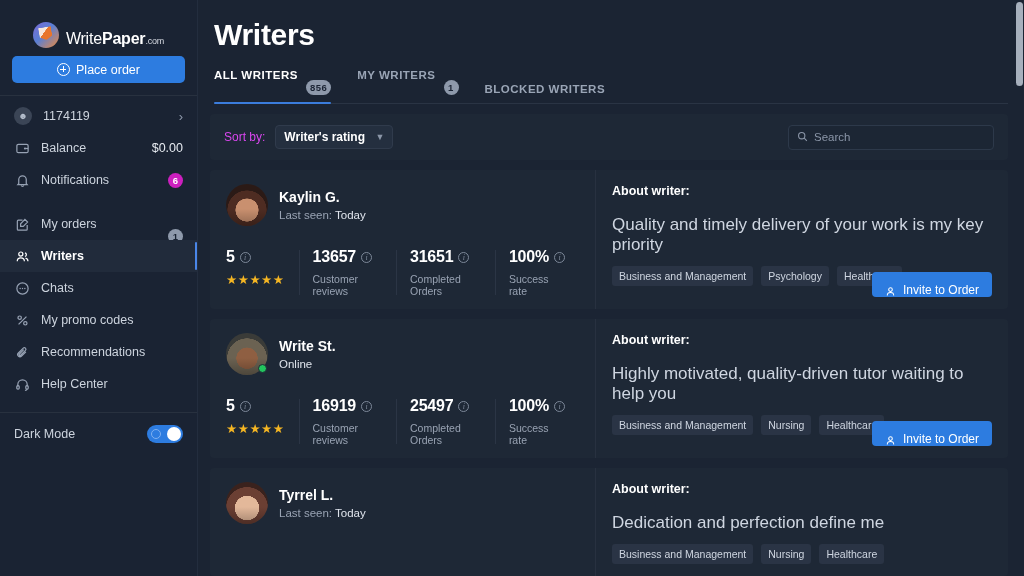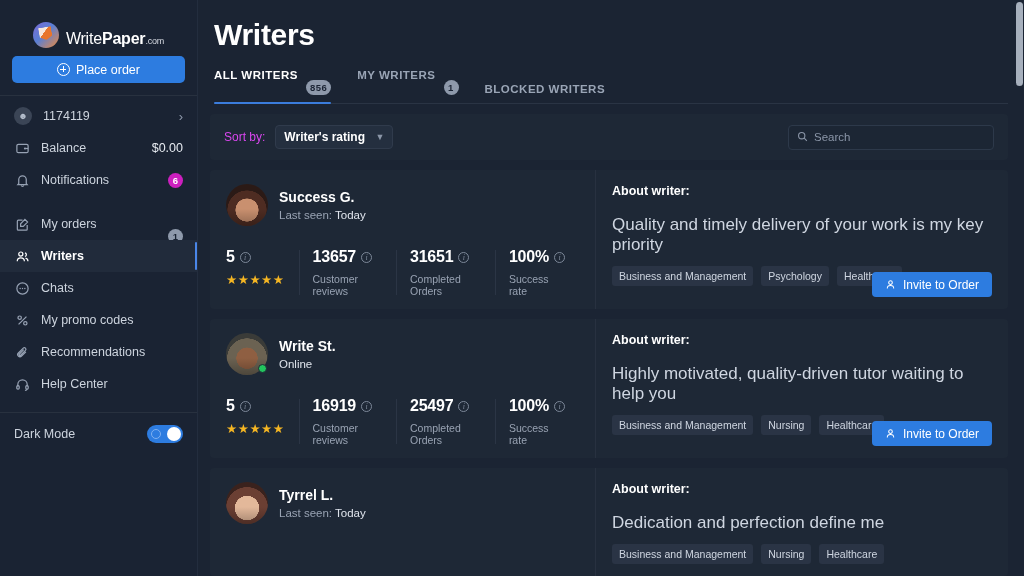--- a/index.html
+++ b/index.html
@@ -208,21 +208,21 @@
   .about-h { color:#fff; font-size:12.5px; font-weight:700; }
   .about-t { color:#cfd6e1; font-size:17px; margin-top:17px; }
   .tags { display:flex; gap:8px; margin-top:11px; flex-wrap:wrap; }
   .tag {
     background:#2a3445; border-radius:3px; color:#cfd6e1;
     font-size:10.5px; padding:4px 7px; white-space:nowrap;
   }
   .invite {
     position:absolute; right:16px; bottom:12px;
     background:#2d7ce0; border-radius:4px; height:25px;
-    display:flex; align-items:center; gap:7px; padding:0 13px;
+    display:flex; align-items:flex-end; gap:7px; padding:0 13px;
     color:#fff; font-size:12px; cursor:pointer;
   }
   .person-ic { width:11px;height:11px;flex:0 0 11px; }
 
   
   .scrollbar {
     position:absolute; right:0; top:0; width:9px; height:576px;
     background:#1b2433;
   }
   .scroll-thumb {
@@ -395,21 +395,21 @@
 
     <div class="cards">
 
       <div class="card">
         <div class="card-left">
           <div class="wr-head">
             <div class="ava-wrap">
               <div class="ava k"></div>
             </div>
             <div>
-              <div class="wr-name">Success G.</div>
+              <div class="wr-name">Kaylin G.</div>
               <div class="wr-sub"><span>Last seen:</span> <span class="em">Today</span></div>
             </div>
           </div>
           <div class="stats">
             <div class="stat">
               <div class="top">
                   <span class="num">5</span>
                   <span class="info-i">i</span>
                 </div>
               <div class="stars">★★★★★</div>

